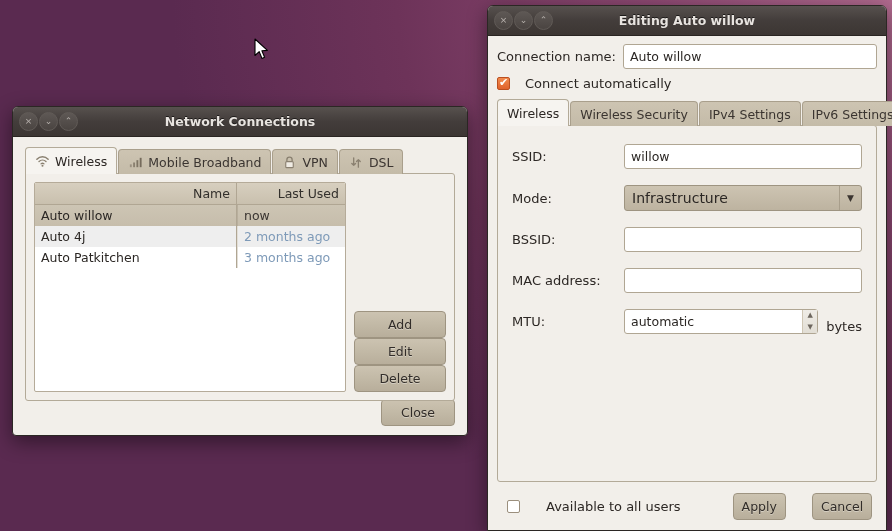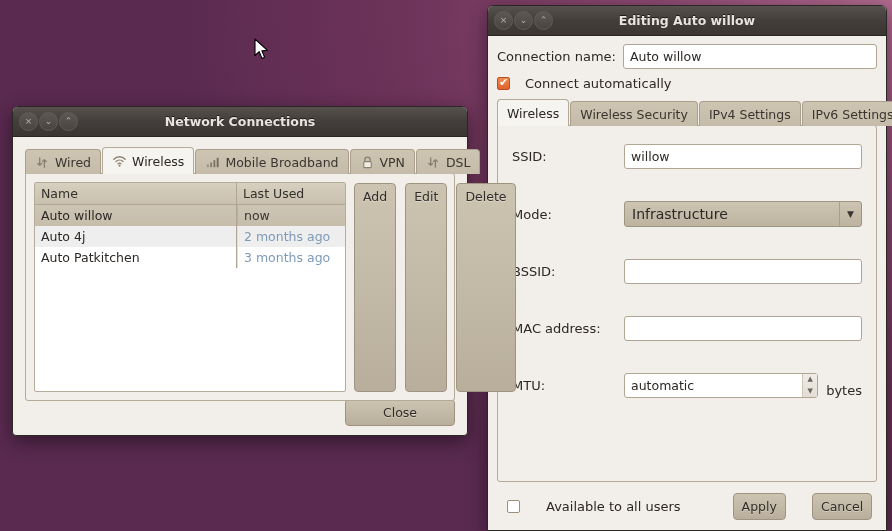--- a/index.html
+++ b/index.html
@@ -95,49 +95,49 @@
     position: relative;
     z-index: 1;
   }
   .listbox {
     flex: 1;
     background: #ffffff;
     border: 1px solid #b5ab99;
     border-radius: 2px;
     overflow: hidden;
   }
-  .lhead { display: flex; background: linear-gradient(to bottom,#d7cfbf,#c9c0ae); border-bottom: 1px solid #b0a693; }
+  .lhead { display: flex; background: linear-gradient(to bottom,#d7cfbf,#c9c0ae); border-bottom: 1px solid #b0a693; text-align: right; }
   .lhead div {
     font-size: 12.5px; color: #33302c; padding: 3px 6px; font-weight: normal;
   }
   .c-name { flex: 1; border-right: 1px solid #b0a693; }
   .c-used { width: 108px; }
   .lrow { display: flex; font-size: 12.5px; }
   .lrow > div { padding: 3px 6px; }
   .lrow .c-name { color: #2b2724; }
   .lrow .c-used { color: #7e9ab8; border-left: 1px solid #e2ded6; }
   .lrow.alt { background: #eeeeee; }
   .lrow.sel { background: linear-gradient(to bottom,#cdc5b4,#c6bdab); }
   .lrow.sel .c-used { color: #3a3531; border-left-color: #b8af9d; }
 
-  .btncol { width: 92px; display: flex; flex-direction: row; gap: 9px; padding-top: 1px; }
+  .btncol { width: 92px; display: flex; flex-direction: column; padding-top: 1px; justify-content: flex-end; }
   .btn {
     font-family: "DejaVu Sans", "Liberation Sans", sans-serif;
     font-size: 12.5px;
     color: #322d29;
     background: linear-gradient(to bottom,#ccc3b1 0%,#c2b9a6 50%,#b8ae9b 100%);
     border: 1px solid #9e9481;
     border-radius: 4px;
     padding: 5px 8px;
     text-align: center;
     cursor: pointer;
     text-shadow: 0 1px 0 rgba(255,255,255,.35);
   }
   .nc-foot { position: absolute; right: 12px; bottom: 9px; }
-  #close-btn { width: 110px; }
+  #close-btn { width: 74px; }
 
   
   #editwin {
     left: 487px; top: 5px;
     width: 400px; height: 526px;
     border-radius: 6px 6px 0 0;
   }
   .ed-body { padding: 8px 9px 0 9px; height: calc(100% - 30px); display: flex; flex-direction: column; }
   .row-cn { display: flex; align-items: center; gap: 7px; margin-bottom: 7px; }
   .lbl { font-size: 13px; color: #2c2724; white-space: nowrap; }
@@ -170,21 +170,21 @@
   }
 
   .ed-tabpanel {
     border: 1px solid #b3aa98;
     background: #f2efea;
     border-radius: 0 3px 3px 3px;
     margin-top: -1px;
     flex: 1;
     padding: 18px 14px;
   }
-  .frm { display: grid; grid-template-columns: 112px 1fr; row-gap: 32px; align-items: center; }
+  .frm { display: grid; grid-template-columns: 112px 1fr; row-gap: 16px; align-items: center; }
   .frm .lbl { justify-self: start; }
   .combo {
     display: flex; align-items: center;
     background: linear-gradient(to bottom,#cdc4b2,#bdb3a0);
     border: 1px solid #9e9481;
     border-radius: 3px;
     height: 26px;
     cursor: pointer;
   }
   .combo span.val { flex: 1; padding: 0 7px; font-size: 14px; color: #2b2724; }
@@ -235,28 +235,20 @@
       <div class="wbtn">×</div>
       <div class="wbtn">⌄</div>
       <div class="wbtn">⌃</div>
     </div>
     <div class="wtitle">Network Connections</div>
   </div>
 
   <div class="nc-body">
 
     <div class="tabrow">
-      <div class="tab">
-        <span class="ico">
-          <svg viewBox="0 0 16 16" width="15" height="15">
-            <path d="M5 3 L5 11 M5 11 L3 9 M5 11 L7 9 M10 13 L10 5 M10 5 L8 7 M10 5 L12 7" stroke="#8a8070" stroke-width="1.4" fill="none" stroke-linecap="round"></path>
-          </svg>
-        </span>
-        <span>Wired</span>
-      </div>
       <div class="tab active">
         <span class="ico">
           <svg viewBox="0 0 16 16" width="15" height="15">
             <path d="M2 5.5 A8.5 8.5 0 0 1 14 5.5" stroke="#8a8070" stroke-width="1.6" fill="none" stroke-linecap="round"></path>
             <path d="M4.3 8 A5.4 5.4 0 0 1 11.7 8" stroke="#8a8070" stroke-width="1.5" fill="none" stroke-linecap="round"></path>
             <path d="M6.5 10.4 A2.6 2.6 0 0 1 9.5 10.4" stroke="#8a8070" stroke-width="1.4" fill="none" stroke-linecap="round"></path>
             <circle cx="8" cy="12.6" r="1.1" fill="#8a8070"></circle>
           </svg>
         </span>
         <span>Wireless</span>

